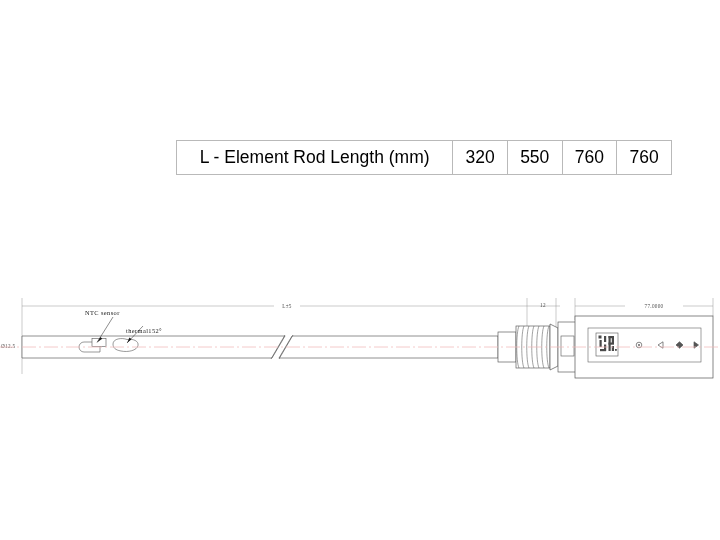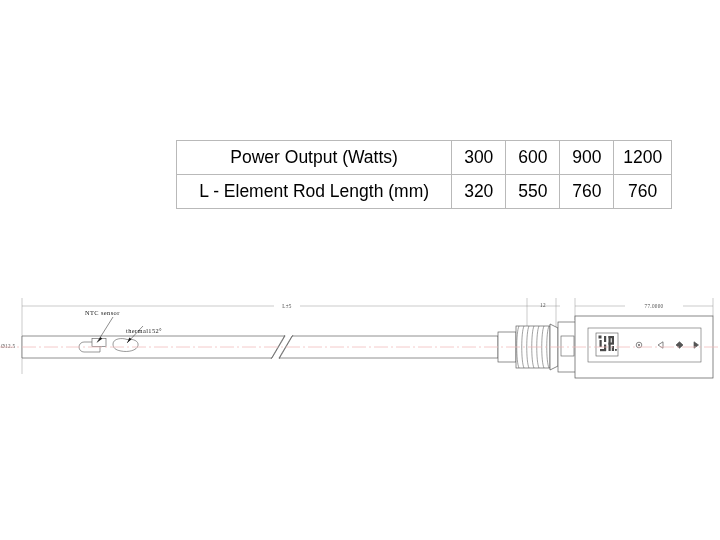--- a/index.html
+++ b/index.html
@@ -69,27 +69,20 @@
     fill: #1a1a1a;
     letter-spacing: 0.4px;
   }
 </style>
 </head>
 <body>
 
 <div id="spec-table-wrap">
   <table class="spec">
     <tbody>
-      <tr>
-        <td class="rowlabel">Power Output (Watts)</td>
-        <td class="val">300</td>
-        <td class="val">600</td>
-        <td class="val">900</td>
-        <td class="val">1200</td>
-      </tr>
       <tr>
         <td class="rowlabel">L - Element Rod Length (mm)</td>
         <td class="val">320</td>
         <td class="val">550</td>
         <td class="val">760</td>
         <td class="val">760</td>
       </tr>
     </tbody>
   </table>
 </div>

